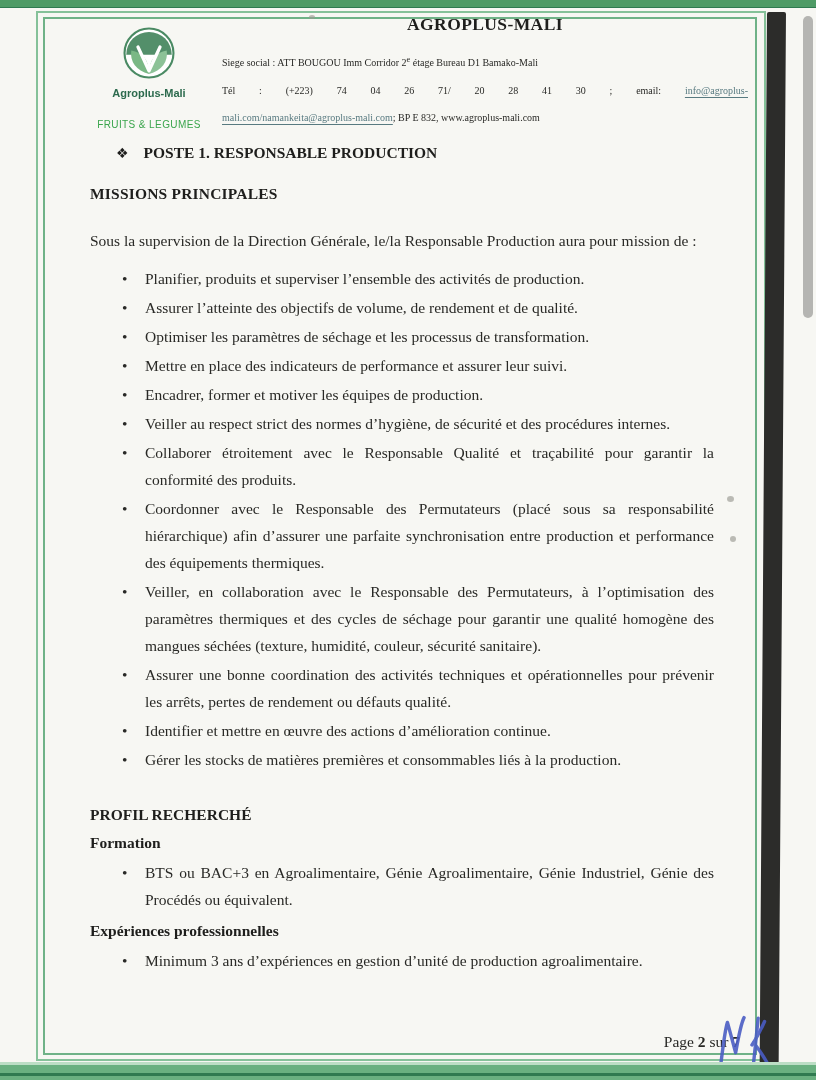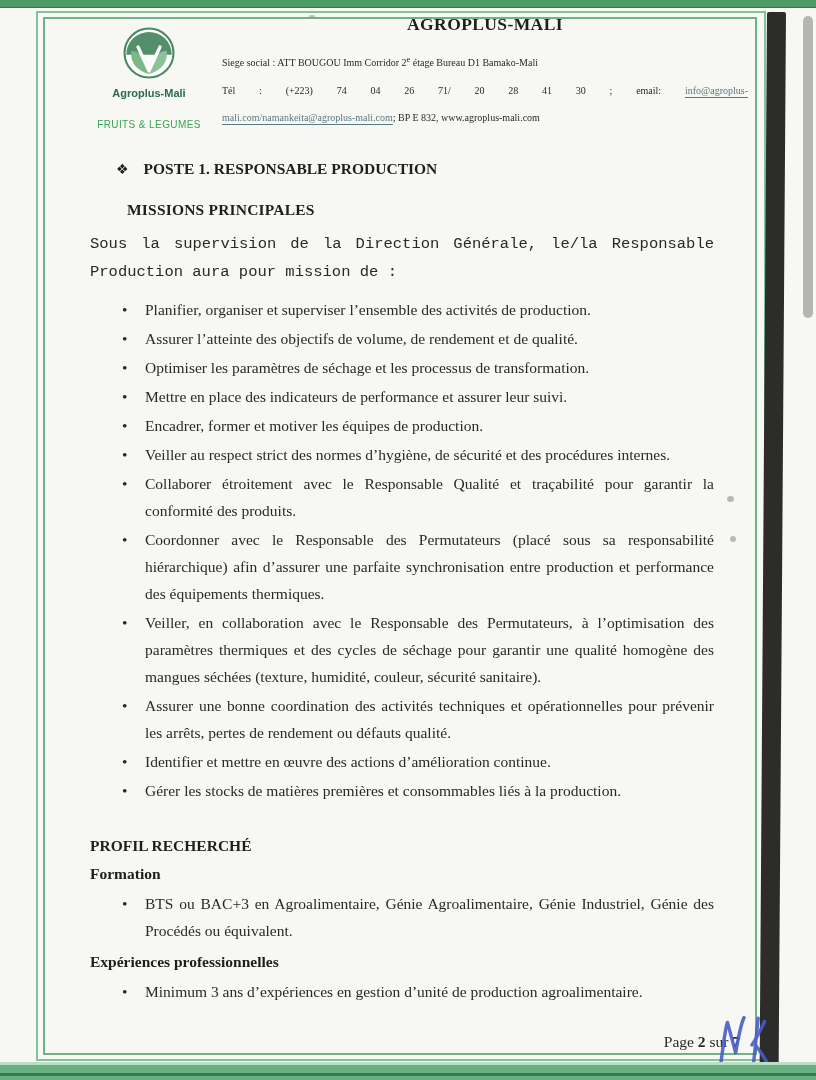--- a/index.html
+++ b/index.html
@@ -33,28 +33,28 @@
   .logo-tagline { font-size:10px; font-weight:normal; color:#3aa54c;
     letter-spacing:.4px; margin-top:20px; }
   .info-col { flex:1; padding-left:8px; }
   .doc-title { text-align:center; font-weight:bold; font-size:17.5px;
     letter-spacing:.4px; margin:2px 0 11px; color:#1e1e1c; }
   .addr { font-size:10px; line-height:27.5px; color:#292926; }
   .addr-line2 { text-align:justify; text-align-last:justify; }
   .scan-link { color:#587a80; text-decoration:underline; text-underline-offset:3px; }
 
   
-  .main { position:absolute; left:90px; top:152px; width:624px;
+  .main { position:absolute; left:90px; top:136px; width:624px;
     font-size:15.5px; color:#292926; }
   .poste { margin:6px 0 0 26px; font-weight:bold; line-height:22px; color:#1e1e1c; }
   .poste .diamond { font-family:"DejaVu Sans", sans-serif; font-size:14px;
     margin-right:15px; }
   .h-bold { font-weight:bold; color:#1e1e1c; }
-  .h-missions { margin-top:20px; line-height:20px; letter-spacing:.2px;margin-left:37px; }
-  .intro { margin-top:10px; line-height:28px; text-align:justify;font-family:Liberation Mono, monospace; }
+  .h-missions { margin-top:20px; line-height:20px; letter-spacing:.2px; }
+  .intro { margin-top:23px; line-height:28px; text-align:justify; }
   ul.blist { list-style:none; margin:10px 0 0; padding:0 0 0 30px; }
   ul.blist li { position:relative; padding-left:25px; line-height:27px;
     margin-bottom:2px; text-align:justify; }
   ul.blist li::before { content:"\2022"; position:absolute; left:2px; top:0; }
   .h-profil { margin-top:32px; line-height:20px; }
   .h-sub { margin-top:8px; line-height:20px; }
   ul.compact { margin-top:6px; }
 
   
   .footer-page { position:absolute; right:76px; top:1033px; font-size:15.5px;
@@ -101,21 +101,21 @@
 
     <div class="poste">
       <span class="diamond">❖</span><span>POSTE 1. RESPONSABLE PRODUCTION</span>
     </div>
 
     <div class="h-bold h-missions">MISSIONS PRINCIPALES</div>
 
     <div class="intro">Sous la supervision de la Direction Générale, le/la Responsable Production aura pour mission de :</div>
 
     <ul class="blist">
-        <li><span>Planifier, organiser et superviser l’ensemble des activités de production.</span></li>
+        <li><span>Planifier, produits et superviser l’ensemble des activités de production.</span></li>
         <li><span>Assurer l’atteinte des objectifs de volume, de rendement et de qualité.</span></li>
         <li><span>Optimiser les paramètres de séchage et les processus de transformation.</span></li>
         <li><span>Mettre en place des indicateurs de performance et assurer leur suivi.</span></li>
         <li><span>Encadrer, former et motiver les équipes de production.</span></li>
         <li><span>Veiller au respect strict des normes d’hygiène, de sécurité et des procédures internes.</span></li>
         <li><span>Collaborer étroitement avec le Responsable Qualité et traçabilité pour garantir la conformité des produits.</span></li>
         <li><span>Coordonner avec le Responsable des Permutateurs (placé sous sa responsabilité hiérarchique) afin d’assurer une parfaite synchronisation entre production et performance des équipements thermiques.</span></li>
         <li><span>Veiller, en collaboration avec le Responsable des Permutateurs, à l’optimisation des paramètres thermiques et des cycles de séchage pour garantir une qualité homogène des mangues séchées (texture, humidité, couleur, sécurité sanitaire).</span></li>
         <li><span>Assurer une bonne coordination des activités techniques et opérationnelles pour prévenir les arrêts, pertes de rendement ou défauts qualité.</span></li>
         <li><span>Identifier et mettre en œuvre des actions d’amélioration continue.</span></li>

